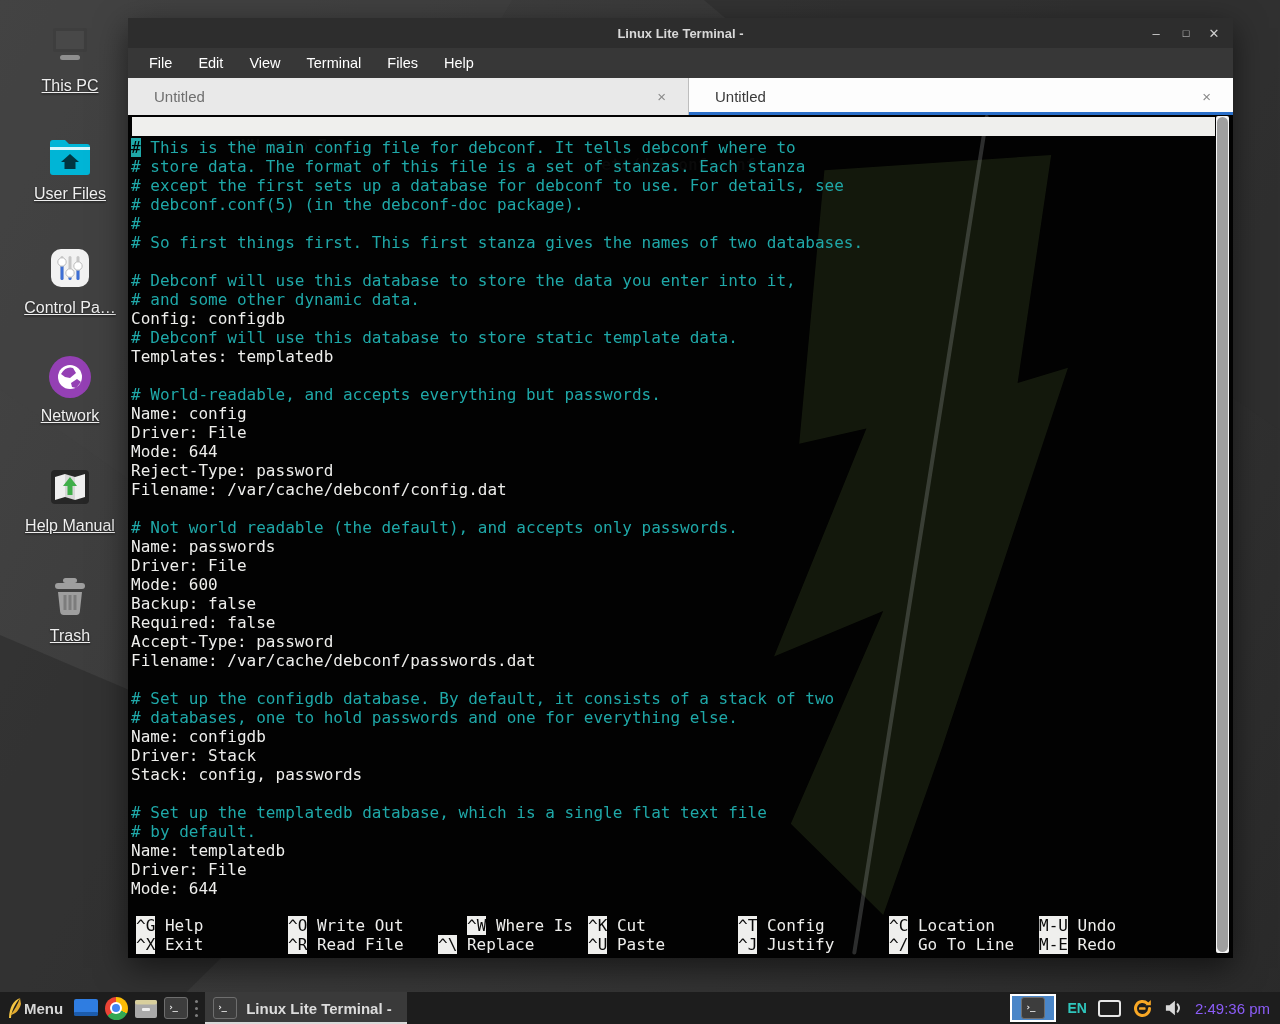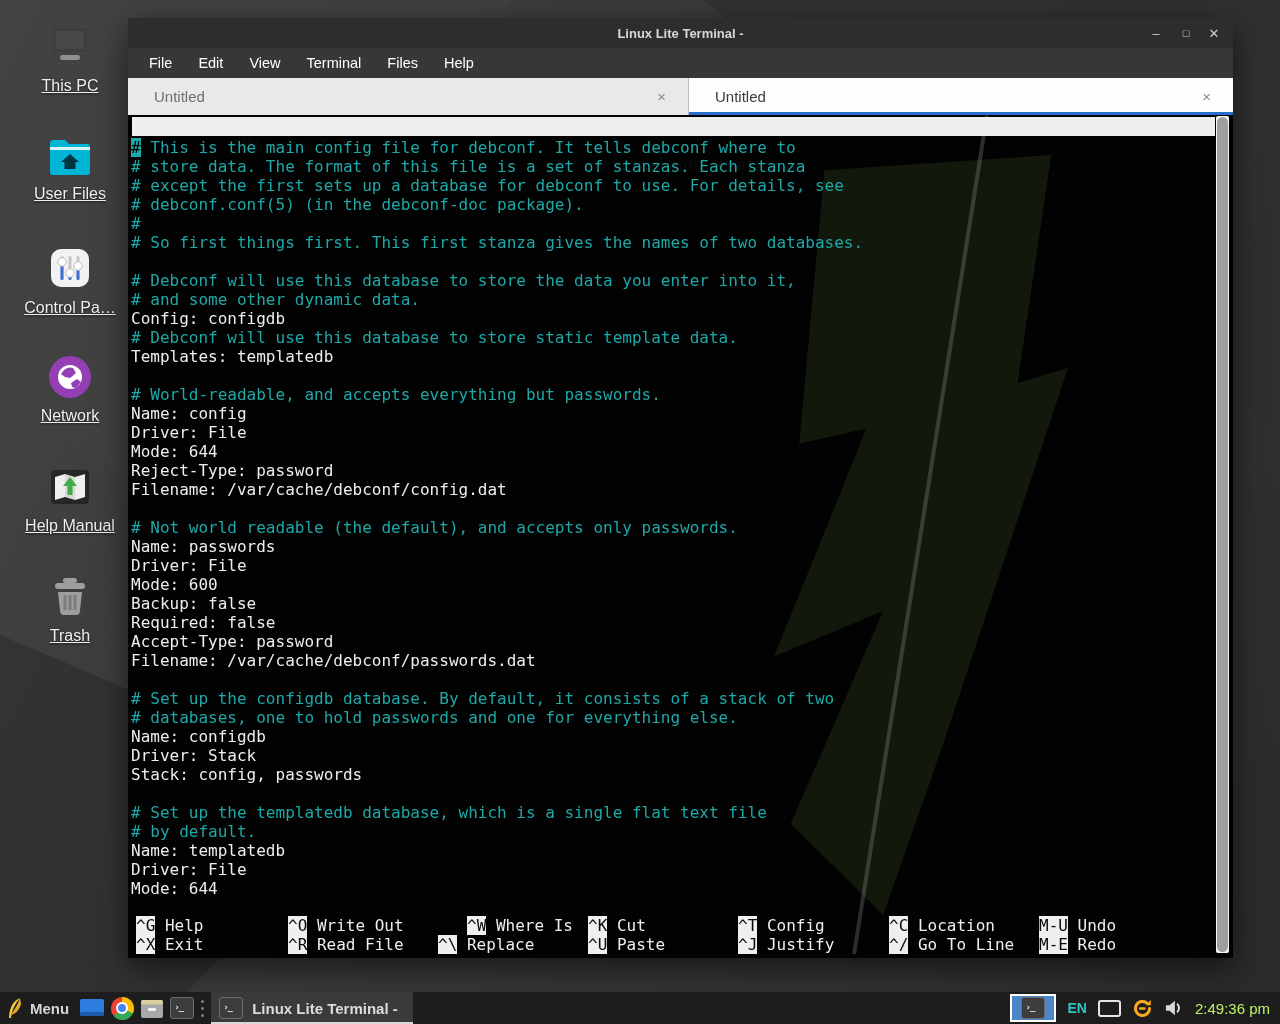--- a/index.html
+++ b/index.html
@@ -56,21 +56,21 @@
   .term-line .cursor{background:var(--comment,#1fa8a8);color:#000;}
   .shortcuts{position:absolute;left:3px;top:801px;height:38px;right:20px;}
   .sc{position:absolute;height:19px;line-height:19px;font-size:16px;color:#eeeeec;white-space:pre;}
   .sc .key{background:#efefed;color:#0a0a0a;}
   .scrollbar{position:absolute;right:4px;top:1px;bottom:5px;width:13px;background:#f6f6f6;border-radius:2px;}
   .thumb{position:absolute;left:1px;right:1px;top:1px;bottom:1px;background:#9f9f9f;border-radius:7px;}
 
   
   .taskbar{position:absolute;left:0;top:992px;width:1280px;height:32px;background:#1d1d1d;
     display:flex;align-items:center;}
-  .menu-btn{display:flex;align-items:center;gap:7px;padding:0 8px 0 6px;height:32px;cursor:pointer;}
+  .menu-btn{display:flex;align-items:center;gap:1px;padding:0 8px 0 6px;height:32px;cursor:pointer;}
   .menu-btn span{font-size:15px;font-weight:700;color:#d6d6d6;}
   .tb-icon{display:flex;align-items:center;justify-content:center;width:30px;height:32px;cursor:pointer;}
   .chrome{position:relative;width:23px;height:23px;border-radius:50%;
     background:conic-gradient(from -130deg,#ea4335 0 130deg,#fbbc05 0 245deg,#34a853 0 360deg);}
   .chrome::before{content:"";position:absolute;left:5.5px;top:5.5px;width:12px;height:12px;border-radius:50%;background:#fff;}
   .chrome::after{content:"";position:absolute;left:7.5px;top:7.5px;width:8px;height:8px;border-radius:50%;background:#4285f4;}
   .term-glyph{position:relative;display:inline-flex;align-items:center;justify-content:flex-start;
     width:22px;height:20px;background:#3d3d3d;border:1px solid #6e6e6e;border-radius:3px;}
   .term-glyph::before{content:"\203A_";color:#e8e8e8;font:700 9px "DejaVu Sans Mono",monospace;
     letter-spacing:-1px;padding-left:3px;margin-top:-3px;}
@@ -78,21 +78,21 @@
   .grip i{display:block;width:3px;height:3px;border-radius:50%;background:#7e7e7e;
     box-shadow:0 7px 0 #7e7e7e,0 -7px 0 #7e7e7e;}
   .taskbtn{display:flex;align-items:center;gap:9px;height:32px;padding:0 14px 0 8px;margin-left:4px;
     background:#3a3a3a;box-shadow:inset 0 -2px 0 #d9d9d9;cursor:pointer;min-width:180px;}
   .taskbtn span.lbl{font-size:15px;font-weight:700;color:#dcdcdc;white-space:nowrap;}
   .tray{margin-left:auto;display:flex;align-items:center;gap:11px;padding-right:10px;height:32px;}
   .tray-sel{display:flex;align-items:center;justify-content:center;width:46px;height:28px;
     background:var(--traysel,#4a86c8);border:2px solid #fff;box-sizing:border-box;cursor:pointer;}
   .lang{font-size:14px;font-weight:700;color:#2fc6bd;cursor:pointer;}
   .kbd-icon{width:19px;height:13px;border:2px solid #e6e6e6;border-radius:3px;cursor:pointer;}
-  .clock{font-size:15px;color:#bef264;cursor:pointer;white-space:nowrap;}
+  .clock{font-size:15px;color:#8b5cf6;cursor:pointer;white-space:nowrap;}
 </style>
 </head>
 <body>
 
 <div class="desktop">
   <div class="facet f2"></div>
   <div class="facet f3"></div>
   <div class="facet f4"></div>
 
   <div class="dicon" style="top:24px">

